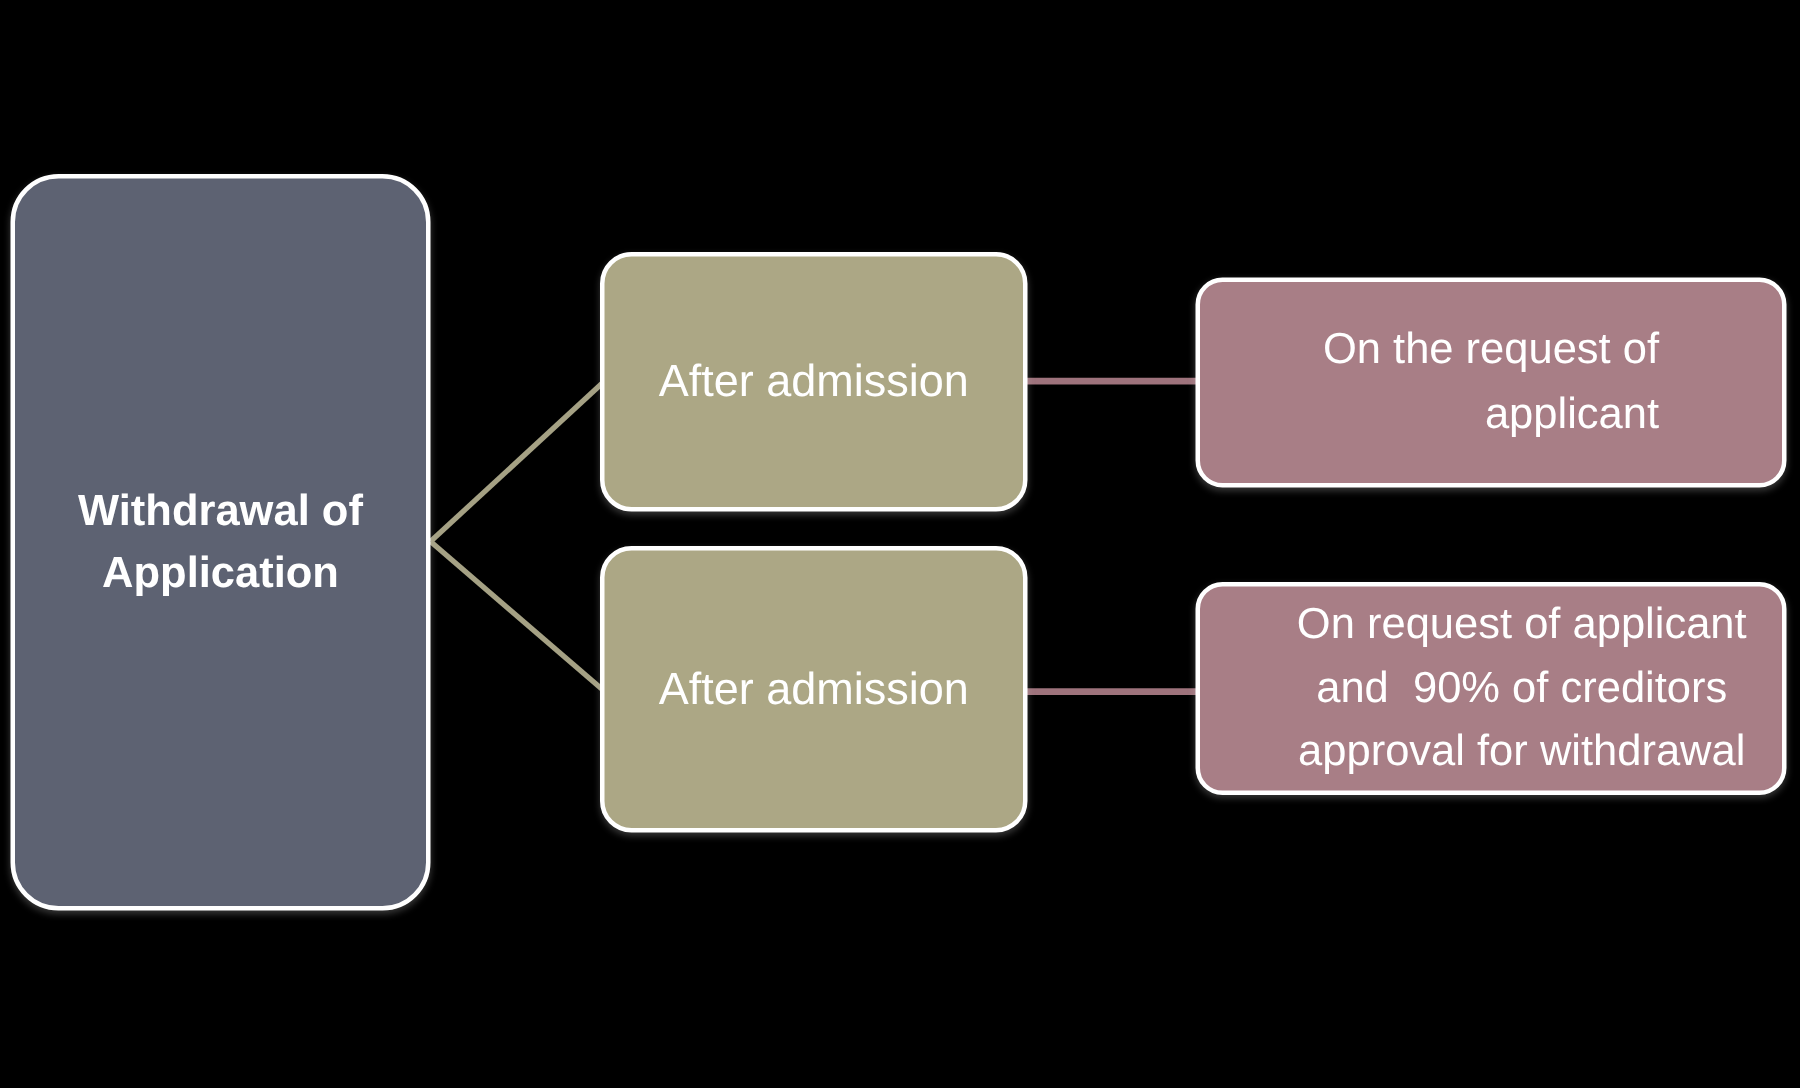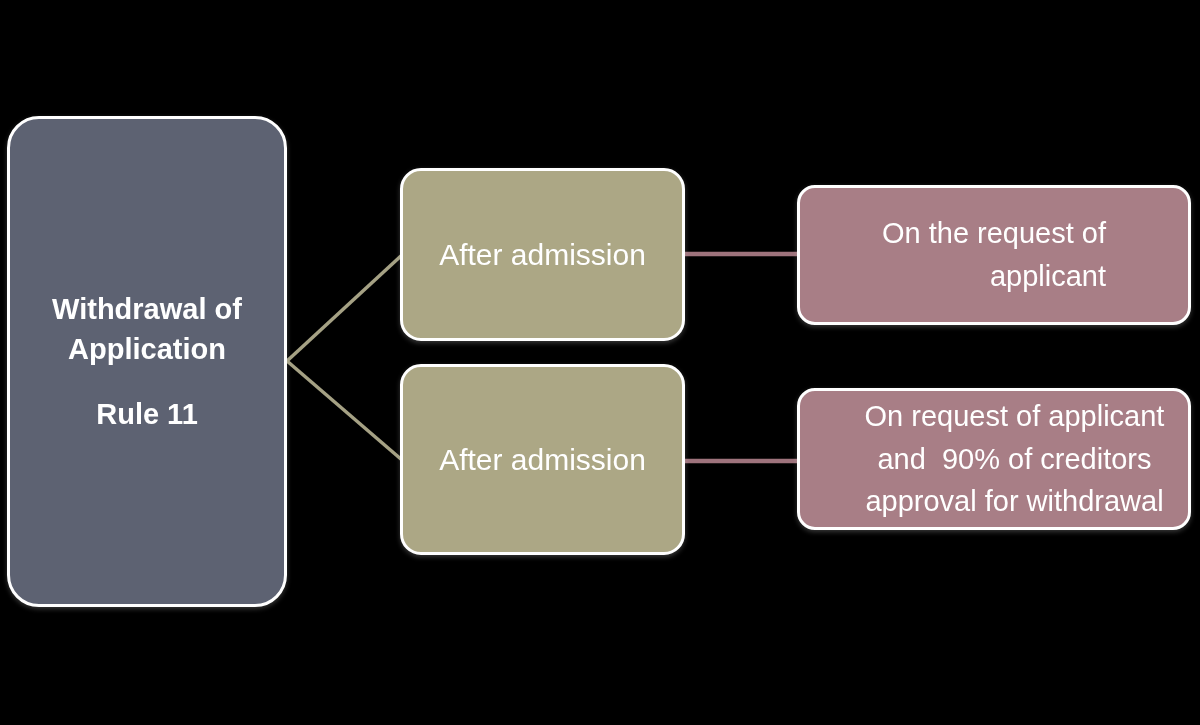--- a/index.html
+++ b/index.html
@@ -83,21 +83,20 @@
   <svg class="connectors" viewBox="0 0 1200 725">
     <line x1="287" y1="361" x2="402" y2="255" stroke="#a5a184" stroke-width="3.5" class="branch-line"></line>
     <line x1="287" y1="361" x2="402" y2="460" stroke="#a5a184" stroke-width="3.5" class="branch-line"></line>
     <line x1="684" y1="254" x2="799" y2="254" stroke="#9e737c" stroke-width="4.5" class="leaf-line"></line>
     <line x1="684" y1="461" x2="799" y2="461" stroke="#9e737c" stroke-width="4.5" class="leaf-line"></line>
   </svg>
 
   <div class="node root-node">
     <div class="wrap title">Withdrawal of
 Application</div>
-    <div class="wrap subtitle">Rule 11</div>
   </div>
 
   <div class="node branch-node before">
     <div class="wrap">After admission</div>
   </div>
 
   <div class="node branch-node after">
     <div class="wrap">After admission</div>
   </div>
 

